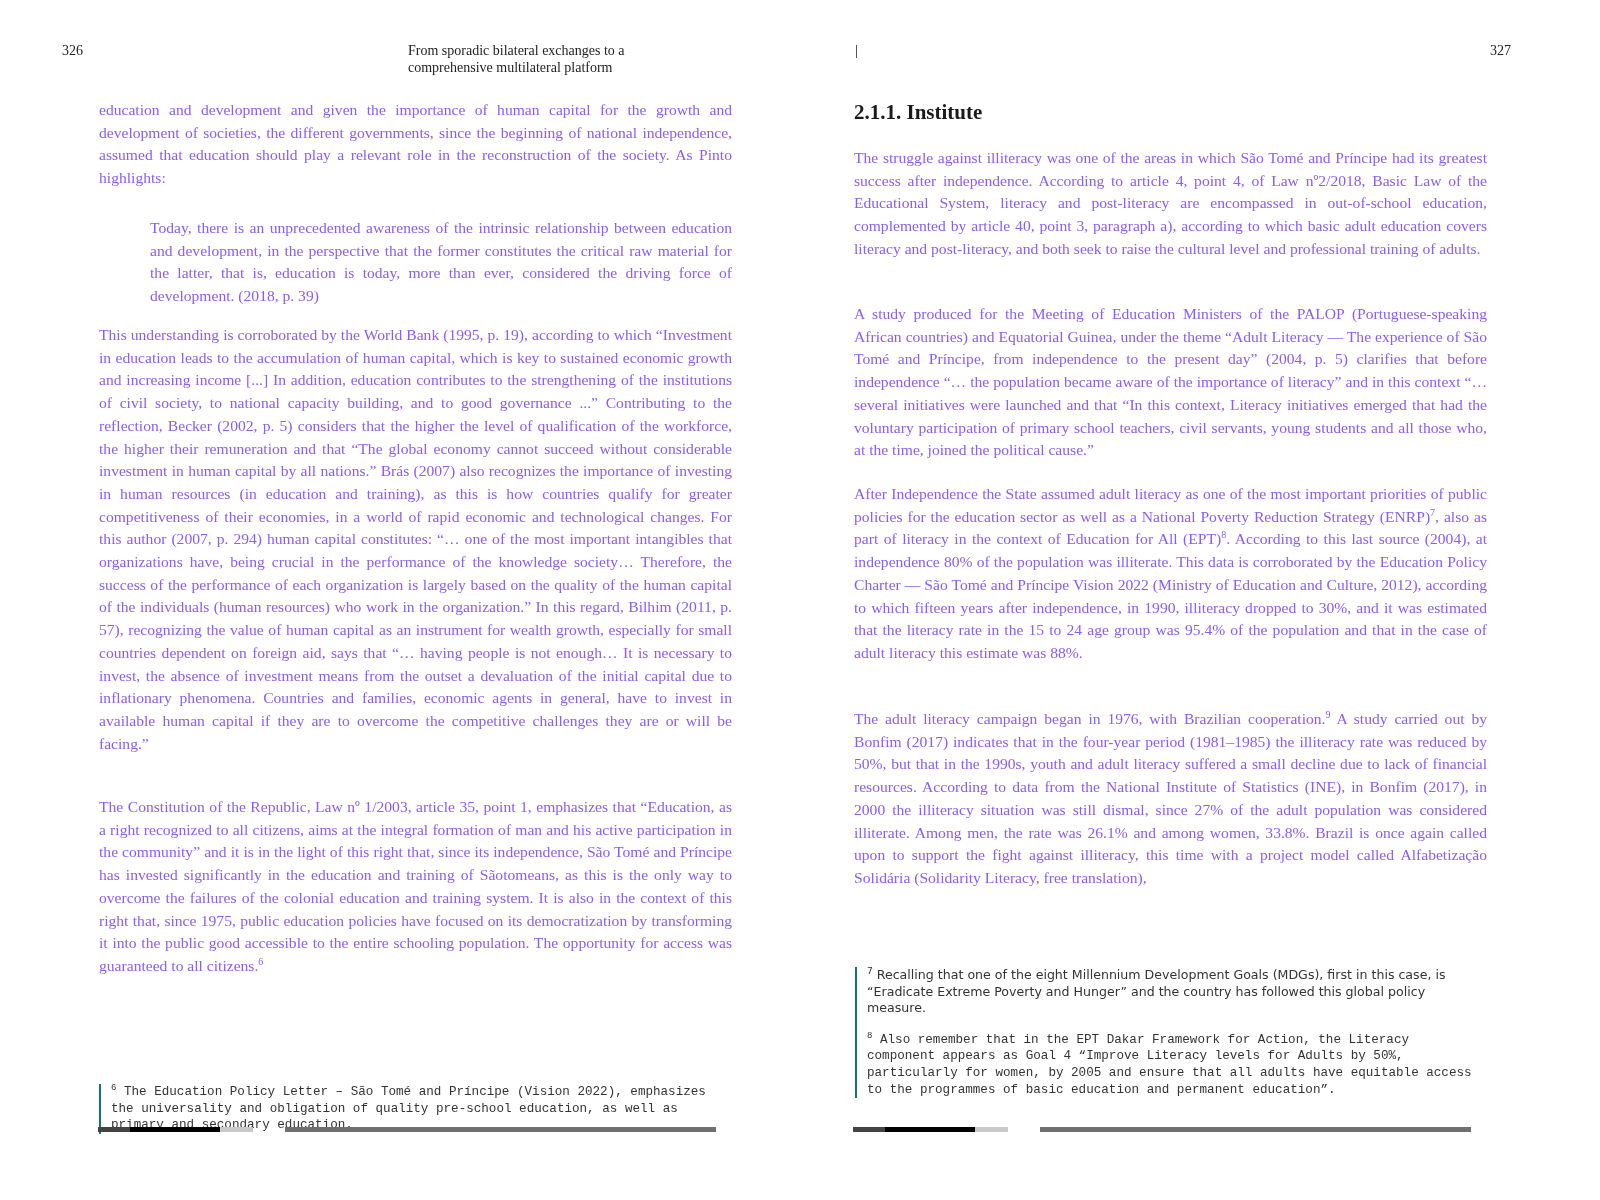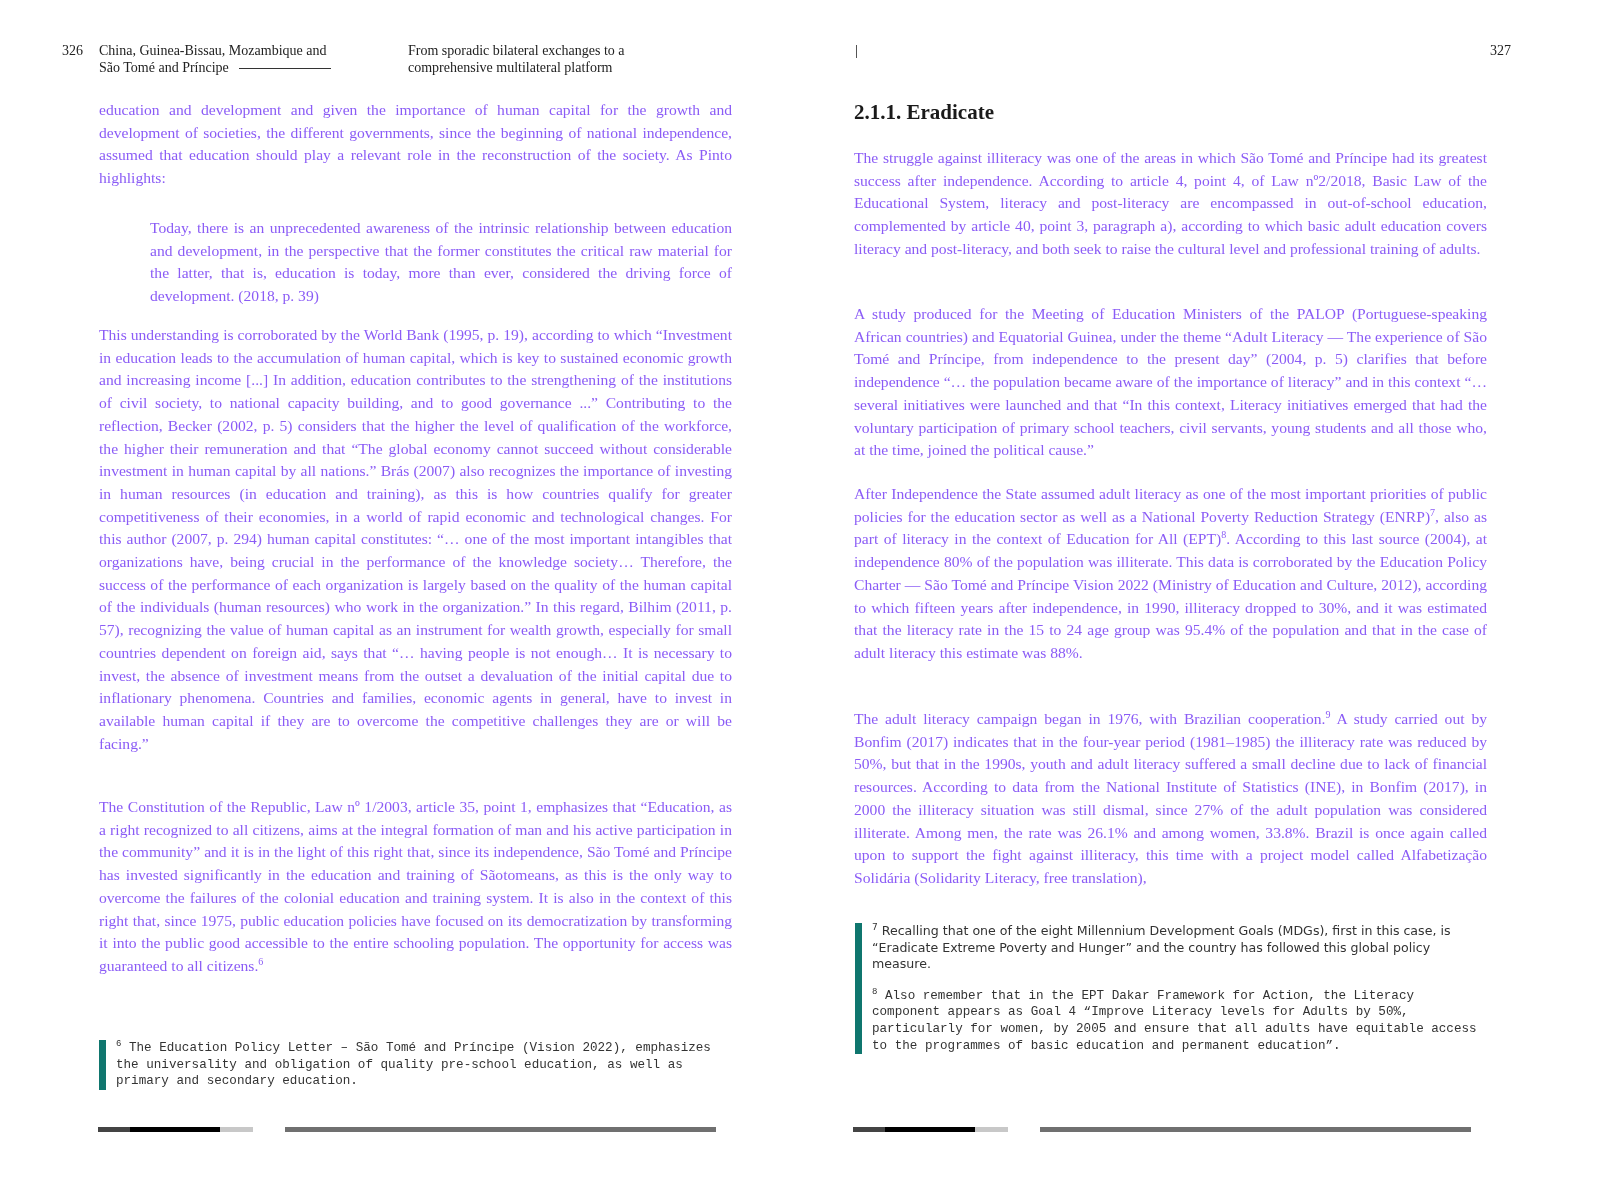--- a/index.html
+++ b/index.html
@@ -18,37 +18,33 @@
   .hdr-num-right { left: 690px; }
 
   .body-text { position: absolute; font-family: "Liberation Serif", serif; font-size: 15.6px; line-height: 22.7px; text-align: justify; color: #8b5cf6; margin: 0; }
   .col-left { left: 99px; width: 633px; }
   .col-right { left: 54px; width: 633px; font-family: Liberation Serif, serif; }
   .blockquote { left: 150px; width: 582px; }
   sup { font-size: 10px; line-height: 0; }
 
   .section-heading { position: absolute; left: 54px; top: 100px; font-family: "Liberation Serif", serif; font-weight: bold; font-size: 21px; color: #1a1a1a; margin: 0; }
 
-  .footnotes { position: absolute; font-family: "DejaVu Sans", sans-serif; font-size: 12.6px; line-height: 16.6px; color: #333; border-left: 7px solid #0f766e; padding-left: 10px; }
+  .footnotes { position: absolute; font-family: "DejaVu Sans", sans-serif; font-size: 12.6px; line-height: 16.6px; color: #333; border-left: 2px solid #0f766e; padding-left: 10px; margin-top: 44px; }
   .fn { margin: 0 0 15px 0; }
   .fn:last-child { margin-bottom: 0; font-family: Liberation Mono, monospace; }
   .fn sup { font-size: 9px; }
 
   .bar { position: absolute; top: 1127px; height: 5px; }
   .bar-seg { position: absolute; top: 0; height: 5px; }
 </style>
 </head>
 <body>
 
 <div class="page page-left">
   <div class="header hdr-num-left">326</div>
-  <div class="header hdr-chapter">
-    <div>China, Guinea-Bissau, Mozambique and</div>
-    <div><span>São Tomé and Príncipe</span><span class="hdr-rule"></span></div>
-  </div>
   <div class="header hdr-section">
     <div>From sporadic bilateral exchanges to a</div>
     <div>comprehensive multilateral platform</div>
   </div>
 
   <p class="body-text col-left" style="top:99px;">education and development and given the importance of human capital for the growth and development of societies, the different governments, since the beginning of national independence, assumed that education should play a relevant role in the reconstruction of the society. As Pinto highlights:</p>
   <p class="body-text blockquote" style="top:201px;margin-top:16px;">Today, there is an unprecedented awareness of the intrinsic relationship between education and development, in the perspective that the former constitutes the critical raw material for the latter, that is, education is today, more than ever, considered the driving force of development. (2018, p. 39)</p>
   <p class="body-text col-left" style="top:324px;">This understanding is corroborated by the World Bank (1995, p. 19), according to which “Investment in education leads to the accumulation of human capital, which is key to sustained economic growth and increasing income [...] In addition, education contributes to the strengthening of the institutions of civil society, to national capacity building, and to good governance ...” Contributing to the reflection, Becker (2002, p. 5) considers that the higher the level of qualification of the workforce, the higher their remuneration and that “The global economy cannot succeed without considerable investment in human capital by all nations.” Brás (2007) also recognizes the importance of investing in human resources (in education and training), as this is how countries qualify for greater competitiveness of their economies, in a world of rapid economic and technological changes. For this author (2007, p. 294) human capital constitutes: “… one of the most important intangibles that organizations have, being crucial in the performance of the knowledge society… Therefore, the success of the performance of each organization is largely based on the quality of the human capital of the individuals (human resources) who work in the organization.” In this regard, Bilhim (2011, p. 57), recognizing the value of human capital as an instrument for wealth growth, especially for small countries dependent on foreign aid, says that “… having people is not enough… It is necessary to invest, the absence of investment means from the outset a devaluation of the initial capital due to inflationary phenomena. Countries and families, economic agents in general, have to invest in available human capital if they are to overcome the competitive challenges they are or will be facing.”</p>
   <p class="body-text col-left" style="top:796px;"><span>The Constitution of the Republic, Law nº 1/2003, article 35, point 1, emphasizes that “Education, as a right recognized to all citizens, aims at the integral formation of man and his active participation in the community” and it is in the light of this right that, since its independence, São Tomé and Príncipe has invested significantly in the education and training of Sãotomeans, as this is the only way to overcome the failures of the colonial education and training system. It is also in the context of this right that, since 1975, public education policies have focused on its democratization by transforming it into the public good accessible to the entire schooling population. The opportunity for access was guaranteed to all citizens.</span><sup>6</sup></p>
 
@@ -61,21 +57,21 @@
     <div class="bar-seg" style="left:32px; width:90px; background:#000;"></div>
     <div class="bar-seg" style="left:122px; width:33px; background:#c8c8c8;"></div>
   </div>
   <div class="bar" style="left:285px; width:431px; background:#707070;"></div>
 </div>
 
 <div class="page page-right">
   <div class="header hdr-bar"></div>
   <div class="header hdr-num-right">327</div>
 
-  <h2 class="section-heading">2.1.1. Eradicate</h2>
+  <h2 class="section-heading">2.1.1. Institute</h2>
 
   <p class="body-text col-right" style="top:147px;">The struggle against illiteracy was one of the areas in which São Tomé and Príncipe had its greatest success after independence. According to article 4, point 4, of Law nº2/2018, Basic Law of the Educational System, literacy and post-literacy are encompassed in out-of-school education, complemented by article 40, point 3, paragraph a), according to which basic adult education covers literacy and post-literacy, and both seek to raise the cultural level and professional training of adults.</p>
   <p class="body-text col-right" style="top:303px;">A study produced for the Meeting of Education Ministers of the PALOP (Portuguese-speaking African countries) and Equatorial Guinea, under the theme “Adult Literacy — The experience of São Tomé and Príncipe, from independence to the present day” (2004, p. 5) clarifies that before independence “… the population became aware of the importance of literacy” and in this context “… several initiatives were launched and that “In this context, Literacy initiatives emerged that had the voluntary participation of primary school teachers, civil servants, young students and all those who, at the time, joined the political cause.”</p>
   <p class="body-text col-right" style="top:483px;"><span>After Independence the State assumed adult literacy as one of the most important priorities of public policies for the education sector as well as a National Poverty Reduction Strategy (ENRP)</span><sup>7</sup><span>, also as part of literacy in the context of Education for All (EPT)</span><sup>8</sup><span>. According to this last source (2004), at independence 80% of the population was illiterate. This data is corroborated by the Education Policy Charter — São Tomé and Príncipe Vision 2022 (Ministry of Education and Culture, 2012), according to which fifteen years after independence, in 1990, illiteracy dropped to 30%, and it was estimated that the literacy rate in the 15 to 24 age group was 95.4% of the population and that in the case of adult literacy this estimate was 88%.</span></p>
   <p class="body-text col-right" style="top:708px;"><span>The adult literacy campaign began in 1976, with Brazilian cooperation.</span><sup>9</sup><span> A study carried out by Bonfim (2017) indicates that in the four-year period (1981–1985) the illiteracy rate was reduced by 50%, but that in the 1990s, youth and adult literacy suffered a small decline due to lack of financial resources. According to data from the National Institute of Statistics (INE), in Bonfim (2017), in 2000 the illiteracy situation was still dismal, since 27% of the adult population was considered illiterate. Among men, the rate was 26.1% and among women, 33.8%. Brazil is once again called upon to support the fight against illiteracy, this time with a project model called Alfabetização Solidária (Solidarity Literacy, free translation),</span></p>
 
   <div class="footnotes" style="left:55px; top:923px; width:605px;">
     <p class="fn"><sup>7</sup> <span>Recalling that one of the eight Millennium Development Goals (MDGs), first in this case, is “Eradicate Extreme Poverty and Hunger” and the country has followed this global policy measure.</span></p>
     <p class="fn"><sup>8</sup> <span>Also remember that in the EPT Dakar Framework for Action, the Literacy component appears as Goal 4 “Improve Literacy levels for Adults by 50%, particularly for women, by 2005 and ensure that all adults have equitable access to the programmes of basic education and permanent education”.</span></p>
   </div>

